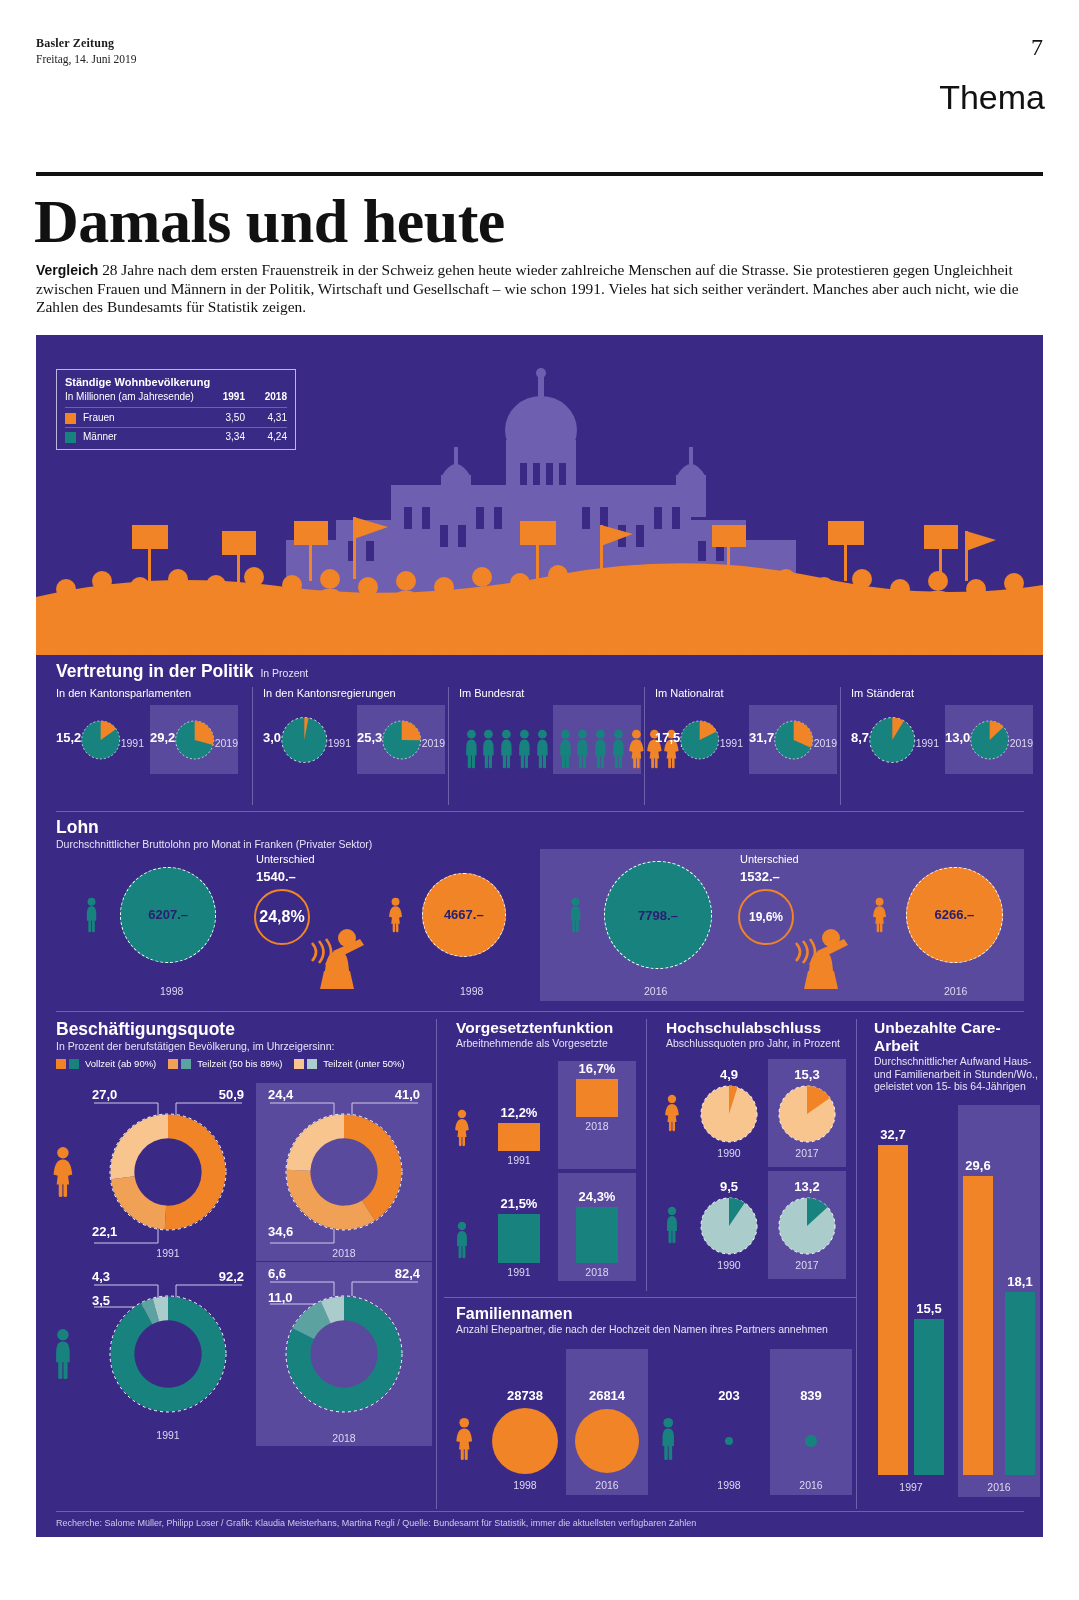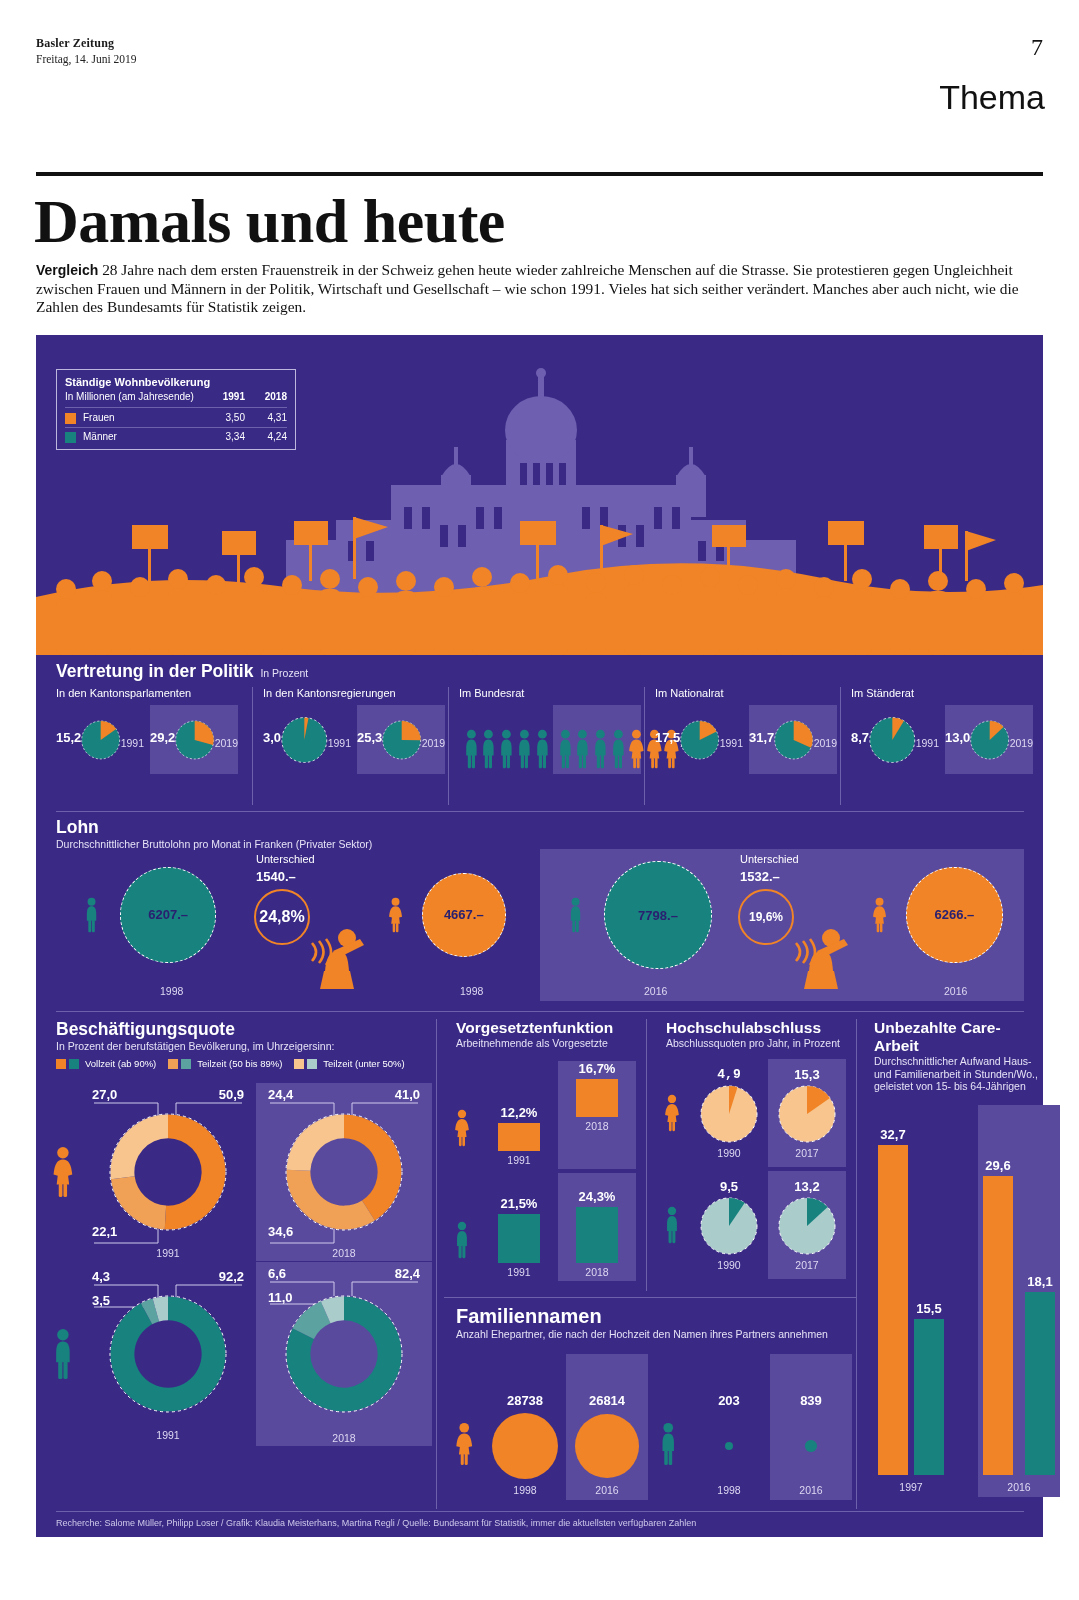--- a/index.html
+++ b/index.html
@@ -775,21 +775,21 @@
             <svg width="15.959999999999999" height="38" viewBox="0 0 42 100">
               <g fill="#f08426">
                 <circle cx="21" cy="13" r="11"></circle>
                 <path d="M21 26 C10 26 5 35 3 55 L11 57 L9 74 L33 74 L31 57 L39 55 C37 35 32 26 21 26 Z"></path>
                 <rect x="13" y="72" width="7" height="26" rx="3"></rect>
                 <rect x="22" y="72" width="7" height="26" rx="3"></rect>
               </g>
             </svg>
           </div>
           <div style="width: 78px; height: 108px; display: flex; flex-direction: column; align-items: center; justify-content: center;">
-            <div class="val" style="margin-bottom: 3px; font-family: Liberation Mono, monospace;">4,9</div>
+            <div class="val" style="margin-bottom: 3px;">4,9</div>
             <svg width="58" height="58" viewBox="0 0 58 58">
               <circle cx="29" cy="29" r="28" fill="#f7c58d" stroke="#ffffff" stroke-width="1" stroke-dasharray="3 3"></circle>
               <path d="M 29 29 L 29 1 A 28 28 0 0 1 37.48498754971767 2.3165784375178724 Z" fill="#f08426"></path>
             </svg>
             <div class="yr" style="margin-top: 4px;">1990</div>
           </div>
           <div class="panel-lite" style="width: 78px; height: 108px; display: flex; flex-direction: column; align-items: center; justify-content: center;">
             <div class="val" style="margin-bottom: 3px;">15,3</div>
             <svg width="58" height="58" viewBox="0 0 58 58">
               <circle cx="29" cy="29" r="28" fill="#f7c58d" stroke="#ffffff" stroke-width="1" stroke-dasharray="3 3"></circle>
@@ -841,38 +841,38 @@
           <div style="display: flex; flex-direction: column; align-items: center; justify-content: flex-end;">
             <div class="val" style="margin-bottom: 3px;">32,7</div>
             <div style="width: 30px; height: 330px; background: rgb(240, 132, 38);"></div>
           </div>
           <div style="display: flex; flex-direction: column; align-items: center; justify-content: flex-end;">
             <div class="val" style="margin-bottom: 3px;">15,5</div>
             <div style="width: 30px; height: 156.422px; background: rgb(24, 130, 126);"></div>
           </div>
           <div class="yr" style="position: absolute; bottom: 4px; left: 0px; width: 100%; text-align: center;">1997</div>
         </div>
-        <div class="panel-lite" style="position: absolute; top: 0px; width: 82px; height: 392px; display: flex; align-items: flex-end; justify-content: center; gap: 12px; padding-bottom: 22px; left: 88px; margin-left: 20px;">
+        <div class="panel-lite" style="position: absolute; top: 0px; width: 82px; height: 392px; display: flex; align-items: flex-end; justify-content: center; gap: 12px; padding-bottom: 22px; left: 88px;">
           <div style="display: flex; flex-direction: column; align-items: center; justify-content: flex-end;">
             <div class="val" style="margin-bottom: 3px;">29,6</div>
             <div style="width: 30px; height: 298.716px; background: rgb(240, 132, 38);"></div>
           </div>
           <div style="display: flex; flex-direction: column; align-items: center; justify-content: flex-end;">
             <div class="val" style="margin-bottom: 3px;">18,1</div>
             <div style="width: 30px; height: 182.661px; background: rgb(24, 130, 126);"></div>
           </div>
           <div class="yr" style="position: absolute; bottom: 4px; left: 0px; width: 100%; text-align: center;">2016</div>
         </div>
       </div>
   </div>
 
   <div class="hr" style="position:absolute;left:408px;top:962px;width:412px"></div>
   <div id="names-sec" style="position:absolute;left:408px;top:970px;width:412px;height:204px">
     <div style="padding-left:12px">
-      <div class="sec-title" style="font-size:20px">Familiennamen</div>
+      <div class="sec-title" style="font-size:16px">Familiennamen</div>
       <div class="sec-sub">Anzahl Ehepartner, die nach der Hochzeit den Namen ihres Partners annehmen</div>
     </div>
     <div id="names-rows" style="margin-top:10px">
         <div style="display: flex; align-items: flex-end; height: 150px;">
           <div style="width: 40px; display: flex; justify-content: center; padding-bottom: 34px;">
             <svg width="18.48" height="44" viewBox="0 0 42 100">
               <g fill="#f08426">
                 <circle cx="21" cy="13" r="11"></circle>
                 <path d="M21 26 C10 26 5 35 3 55 L11 57 L9 74 L33 74 L31 57 L39 55 C37 35 32 26 21 26 Z"></path>
                 <rect x="13" y="72" width="7" height="26" rx="3"></rect>

